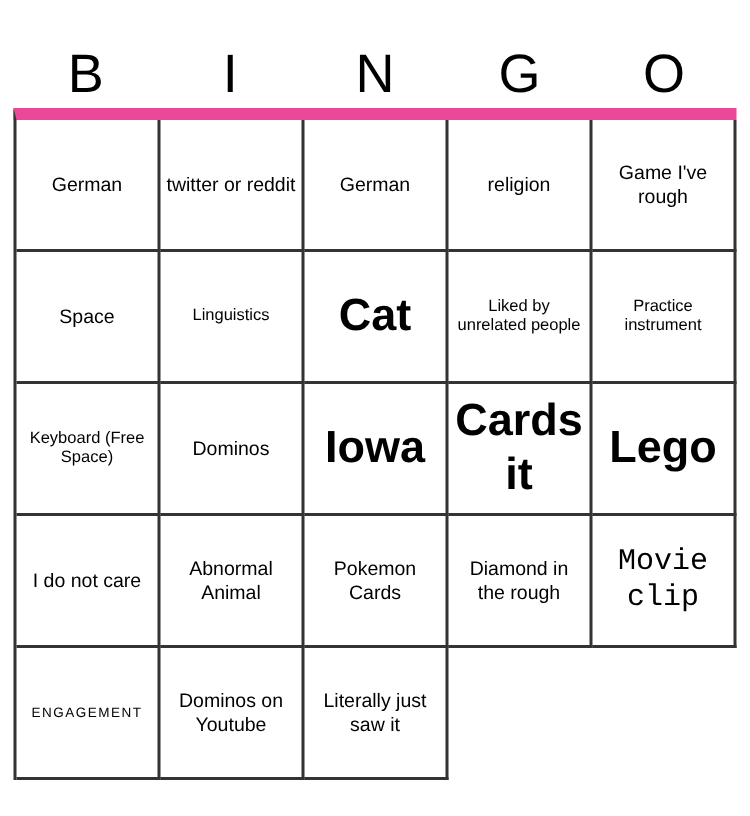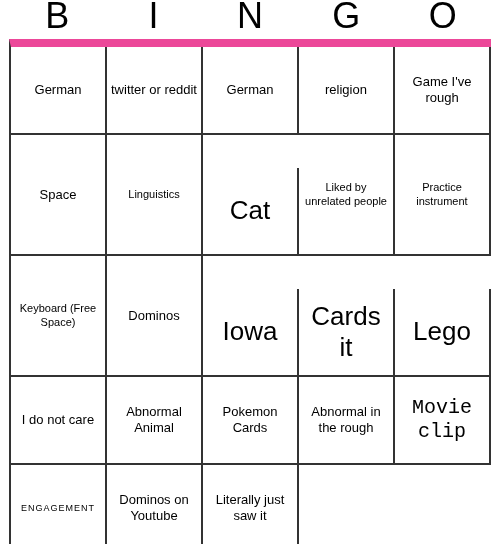--- a/index.html
+++ b/index.html
@@ -52,23 +52,22 @@
       display: flex;
       align-items: center;
       justify-content: center;
       text-align: center;
       padding: 4px;
       font-size: 13px;
       line-height: 1.2;
     }
 
     .cell.large-text {
-      font-size: 26px;
-      font-weight: normal;
-      margin-top: 33px;
+      font-size: 30px;
+      font-weight: bold;
     }
 
     .cell.medium-large {
       font-size: 20px;
       font-weight: normal;
       font-family: Liberation Mono, monospace;
     }
 
     .cell.small-text {
       font-size: 11px;
@@ -103,19 +102,19 @@
       <div class="cell small-text">Liked by unrelated people</div>
       <div class="cell small-text">Practice instrument</div>
       <div class="cell small-text">Keyboard (Free Space)</div>
       <div class="cell">Dominos</div>
       <div class="cell large-text">Iowa</div>
       <div class="cell large-text">Cards it</div>
       <div class="cell large-text">Lego</div>
       <div class="cell">I do not care</div>
       <div class="cell">Abnormal Animal</div>
       <div class="cell">Pokemon Cards</div>
-      <div class="cell">Abnormal in the rough</div>
+      <div class="cell">Diamond in the rough</div>
       <div class="cell medium-large">Movie clip</div>
       <div class="cell tiny-text">ENGAGEMENT</div>
       <div class="cell">Dominos on Youtube</div>
       <div class="cell">Literally just saw it</div>
     </div>
 </div>
 
 </body></html>

